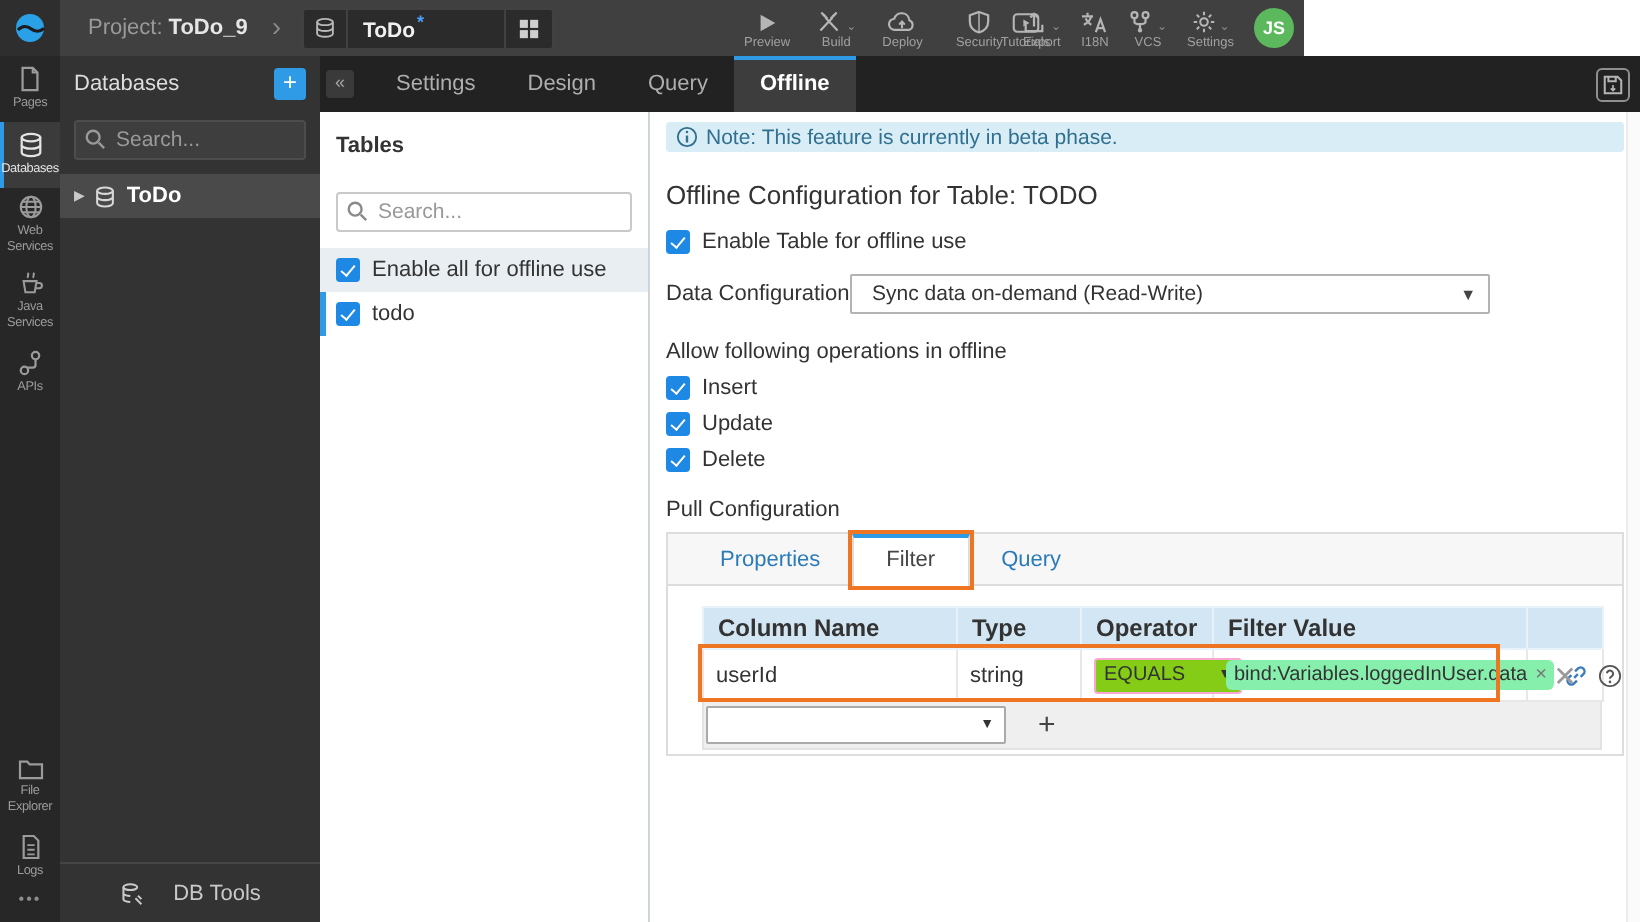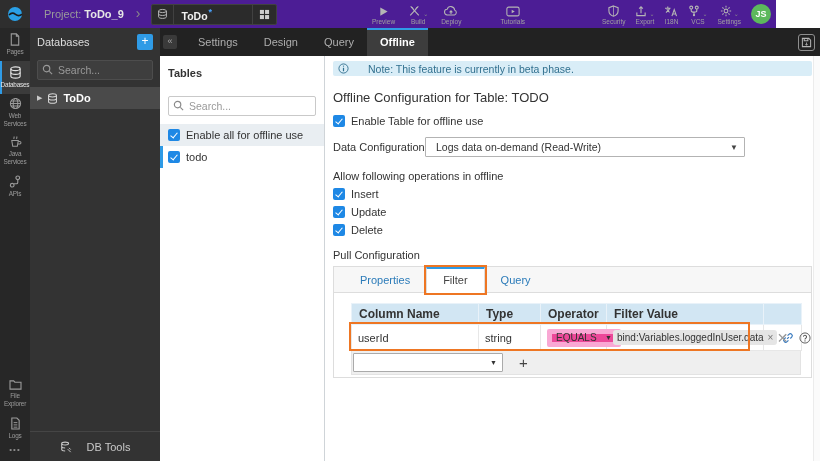--- a/index.html
+++ b/index.html
@@ -1,21 +1,21 @@
 <!DOCTYPE html>
 <html><head>
 <meta charset="utf-8">
 <style>
   * { margin:0; padding:0; box-sizing:border-box; }
   html,body { background:#888; }
   body { font-family:"Liberation Sans", sans-serif; }
   .app { position:relative; width:820px; height:461px; overflow:hidden; background:#fff; font-size:11px; color:#333; }
 
   
-  .topbar { position:absolute; left:0; top:0; width:776px; height:28px; background:#4c1d95; display:flex; align-items:center; }
+  .topbar { position:absolute; left:0; top:0; width:652px; height:28px; background:#404040; display:flex; align-items:center; }
   .logo { width:30px; height:28px; background:#2e2e2e; display:flex; align-items:center; justify-content:center; }
   .project { margin-left:14px; font-size:11px; white-space:nowrap; }
   .project .pfx { color:#9a9a9a; }
   .project .pname { color:#e6e6e6; font-weight:bold; margin-left:3px; }
   .tb-chev { color:#8a8a8a; font-size:14px; margin:0 10px 2px 12px; }
   .doc-tab { height:21px; display:flex; align-items:center; background:#2b2b2b; border:1px solid #414141; border-radius:2px; }
   .doc-tab .seg-icon { width:22px; height:100%; display:flex; align-items:center; justify-content:center; border-right:1px solid #414141; color:#b9b9b9; }
   .doc-tab .seg-title { padding:0 8px; width:78px; color:#f0f0f0; font-size:10.5px; font-weight:bold; }
   .doc-tab .mod { color:#4aa3ff; font-size:9px; vertical-align:super; margin-left:1px; }
   .doc-tab .seg-grid { width:24px; height:100%; display:flex; align-items:center; justify-content:center; border-left:1px solid #414141; color:#cfcfcf; }
@@ -69,44 +69,44 @@
   .tp-row.all { background:#e9eef2; }
   .tp-row.sel { border-left:3px solid #2f9be6; padding-left:5px; }
 
   
   .cb { width:12px; height:12px; background:#1e88e5; border-radius:2px; display:inline-block; position:relative; flex:none; }
   .cb::after { content:""; position:absolute; left:4px; top:1.5px; width:3px; height:6px; border:solid #fff; border-width:0 1.5px 1.5px 0; transform:rotate(40deg); }
 
   
   .content { position:absolute; left:325px; top:56px; width:495px; height:405px; background:#fff; }
   .scrollstrip { position:absolute; right:0; top:0; width:7px; height:100%; background:#fbfbfb; border-left:1px solid #ececec; }
-  .note-banner { margin:5px 8px 0; width:479px; height:15px; background:#d9edf7; color:#31708f; border-radius:2px; display:flex; align-items:center; gap:19px; padding:0 5px; font-size:10.5px; }
+  .note-banner { margin:5px 8px 0; width:479px; height:15px; background:#d9edf7; color:#31708f; border-radius:2px; display:flex; align-items:center; gap:4px; padding:0 5px; font-size:10.5px; }
   .h1 { margin:14px 8px 0; font-size:13px; color:#333; }
   .cb-row { display:flex; align-items:center; gap:6px; margin:10px 8px 0; font-size:11px; color:#333; }
   .cb-row.op { margin-top:6px; }
   .dc-row { margin:10px 8px 0; display:flex; align-items:center; font-size:11px; }
   .dc-row .dlabel { width:92px; }
   .wm-select { width:320px; height:20px; border:1px solid #b3b3b3; border-radius:1px; background:#fff; display:flex; align-items:center; font-size:10.5px; color:#333; padding:0 6px 0 10px; }
   .wm-select .cdown { margin-left:auto; font-size:8px; color:#444; }
   .sec-label { margin:13px 8px 0; font-size:11px; color:#333; }
 
   
   .pull-panel { margin:5px 8px 0; width:479px; height:112px; border:1px solid #ddd; background:#fff; }
   .ptabs { height:26px; background:#f7f7f7; border-bottom:1px solid #ddd; display:flex; padding-left:10px; }
   .ptab { padding:0 16px; line-height:26px; font-size:11px; color:#2b7bb9; }
   .ptab.active { position:relative; z-index:2; background:#fff; color:#444; border-left:1px solid #ddd; border-right:1px solid #ddd; border-top:2px solid #2f9be6; line-height:23px; margin-bottom:-1px; outline:2px solid #ee7623; }
   .pbody { position:relative; padding:10px 0 0 17px; }
   table.ftable { border-collapse:collapse; width:450px; table-layout:fixed; font-size:11px; }
   .ftable th { background:#d2e6f3; border:1px solid #e9f2f9; font-weight:bold; text-align:left; padding:3px 7px; color:#333; font-size:12px; height:20px; }
   .ftable td { border:1px solid #e7e7e7; padding:2px 6px; height:26px; color:#333; background:#fff; }
   .c1{width:127px;} .c2{width:62px;} .c3{width:66px;} .c4{width:157px;} .c5{width:38px;}
-  .op-select { width:74px; height:18px; border:5px solid #f9a8d4; border-radius:2px; background:#ec4899; display:inline-flex; align-items:center; font-size:10px; padding:0 4px; }
+  .op-select { width:74px; height:18px; border:1px solid #f9a8d4; border-radius:2px; background:#84cc16; display:inline-flex; align-items:center; font-size:10px; padding:0 4px; }
   .op-select .cdown { margin-left:auto; font-size:7px; color:#333; }
   .fv-cell { display:flex; align-items:center; gap:5px; }
-  .chip { background:#e5e5e5; border-radius:3px; padding:2px 4px; font-size:10px; color:#333; display:inline-flex; align-items:flex-start; gap:4px; white-space:nowrap; }
+  .chip { background:#86efac; border-radius:3px; padding:2px 4px; font-size:10px; color:#333; display:inline-flex; align-items:flex-start; gap:4px; white-space:nowrap; }
   .chip .chip-x { color:#777; font-size:10px; }
   .del-x { color:#9a9a9a; font-size:14px; text-align:center; display:block; }
   .add-row { width:450px; height:24px; background:#efefef; border:1px solid #e3e3e3; border-top:none; display:flex; align-items:center; gap:16px; padding-left:1px; }
   .add-select { width:150px; height:19px; background:#fff; border:1px solid #aaa; border-radius:1px; display:flex; align-items:center; padding:0 5px; }
   .add-select .cdown { margin-left:auto; font-size:7px; color:#333; }
   .add-plus { color:#444; font-size:15px; line-height:15px; }
   .row-highlight { position:absolute; left:15px; top:29px; width:401px; height:29px; border:2px solid #ee7623; pointer-events:none; z-index:3; }
 
   .link-ic { color:#3a7bbf; }
   .help-ic { color:#555; }
@@ -407,21 +407,21 @@
     <div class="h1">Offline Configuration for Table: TODO</div>
 
     <div class="cb-row">
       <span class="cb"></span>
       <span>Enable Table for offline use</span>
     </div>
 
     <div class="dc-row">
       <span class="dlabel">Data Configuration</span>
       <div class="wm-select">
-        <span>Logs data on-demand (Read-Write)</span>
+        <span>Sync data on-demand (Read-Write)</span>
         <span class="cdown">▼</span>
       </div>
     </div>
 
     <div class="sec-label">Allow following operations in offline</div>
 
     <div class="cb-row op">
       <span class="cb"></span>
       <span>Insert</span>
     </div>

